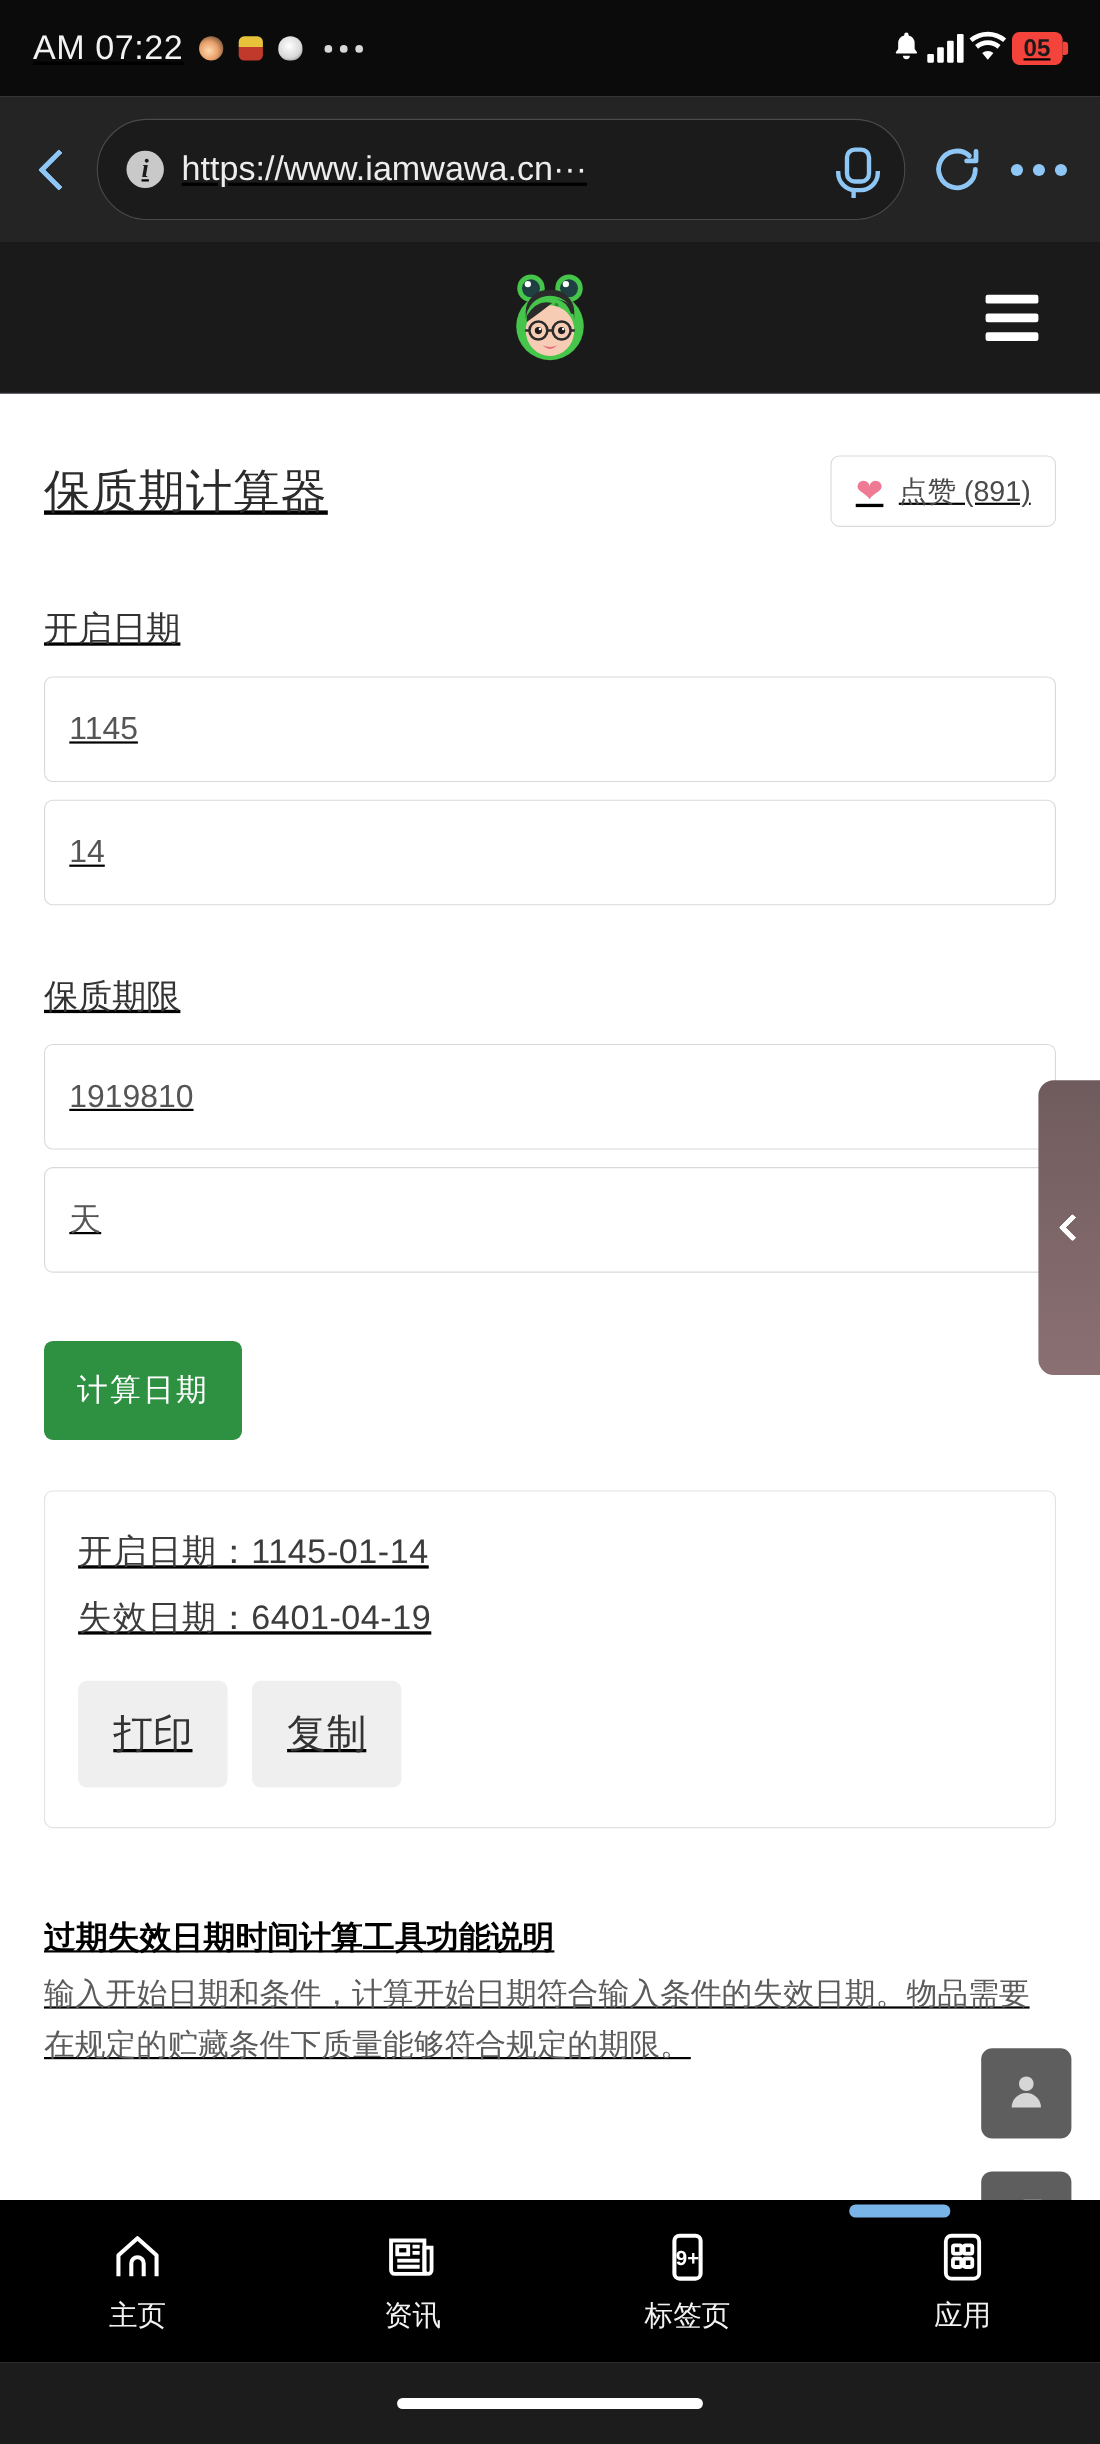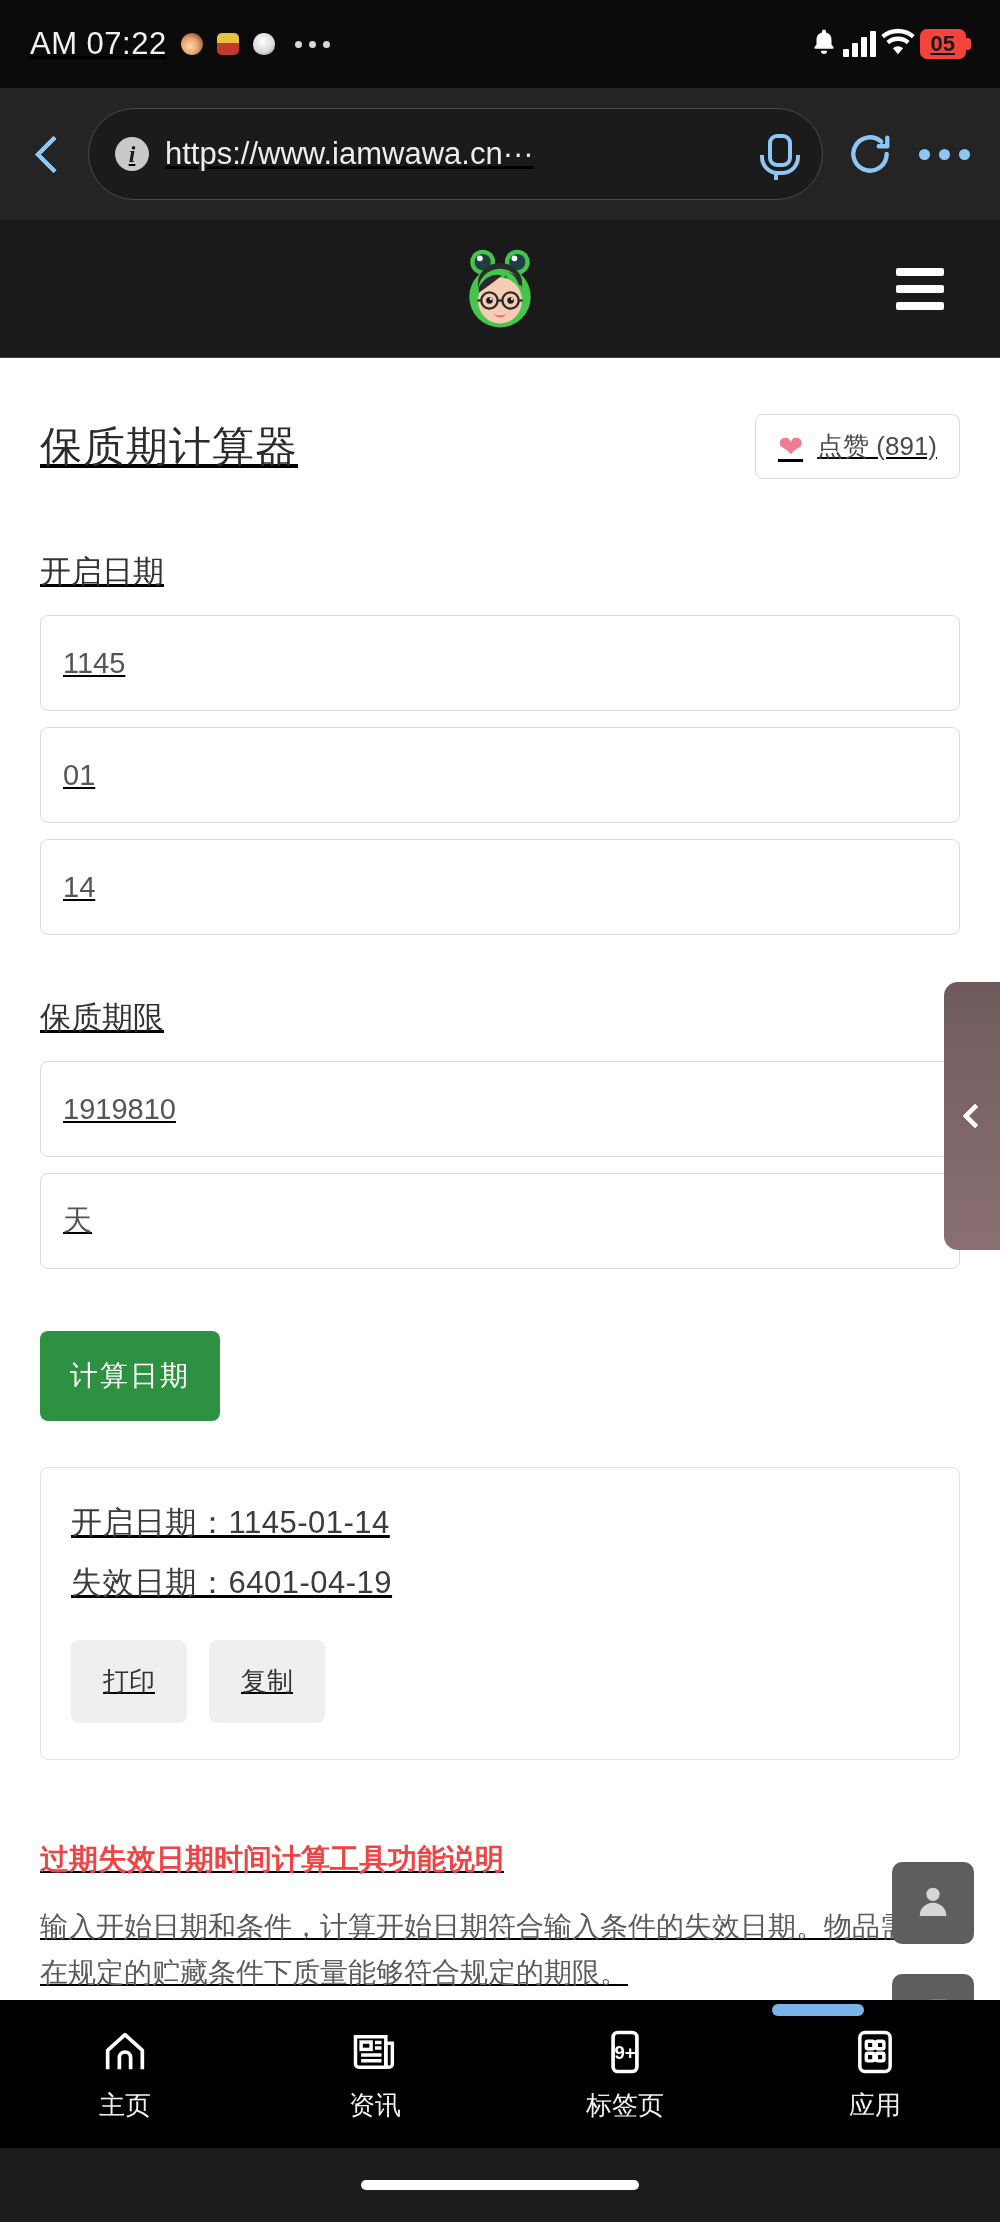--- a/index.html
+++ b/index.html
@@ -117,24 +117,24 @@
     font-family: inherit;
   }
   .resultcard {
     margin-top: 46px; border: 1.5px solid #e2e2e2; border-radius: 8px;
     padding: 34px 30px 36px 30px;
   }
   .resultline { font-size: 31px; color: #3c3c3c; margin-bottom: 18px; letter-spacing: .5px; }
   .resbtns { display: flex; gap: 22px; margin-top: 36px; }
   .resbtn {
     background: #efefef; border: none; border-radius: 8px;
-    padding: 24px 32px; font-size: 26px; color: #333; font-family: inherit;
+    padding: 24px 32px; font-size: 36px; color: #333; font-family: inherit;
   }
   .desc-sep { height: 80px; }
-  .desctitle { font-size: 29px; font-weight: bold; color: #ef4444; margin-bottom: 24px; }
+  .desctitle { font-size: 29px; font-weight: bold; color: #000000; margin-bottom: 8px; }
   .desctext { font-size: 28px; color: #5b5b5b; line-height: 1.65; }
 
   
   .sidetab {
     position: absolute; right: 0; top: 982px; width: 56px; height: 268px;
     background: linear-gradient(180deg,#6f5b5d 0%, #8b7073 100%);
     border-radius: 14px 0 0 14px;
     display:flex; align-items:center; justify-content:center;
   }
   .sidetab .sc { width: 18px; height: 18px; border-left: 5px solid #fff; border-bottom: 5px solid #fff; transform: rotate(45deg); margin-left: 6px; border-radius:2px; }
@@ -263,21 +263,20 @@
     <div class="titlerow">
       <div class="pagetitle">保质期计算器</div>
       <div class="likebtn">
         <span class="heart">❤</span>
         <span>点赞 (891)</span>
       </div>
     </div>
 
     <div class="fieldlabel">开启日期</div>
     <div class="inputbox">1145</div>
-    <div class="inputbox">01</div>
     <div class="inputbox">14</div>
 
     <div class="fieldlabel">保质期限</div>
     <div class="inputbox">1919810</div>
     <div class="inputbox">天</div>
 
     <button class="calcbtn">计算日期</button>
 
     <div class="resultcard">
       <div class="resultline">开启日期：1145-01-14</div>

